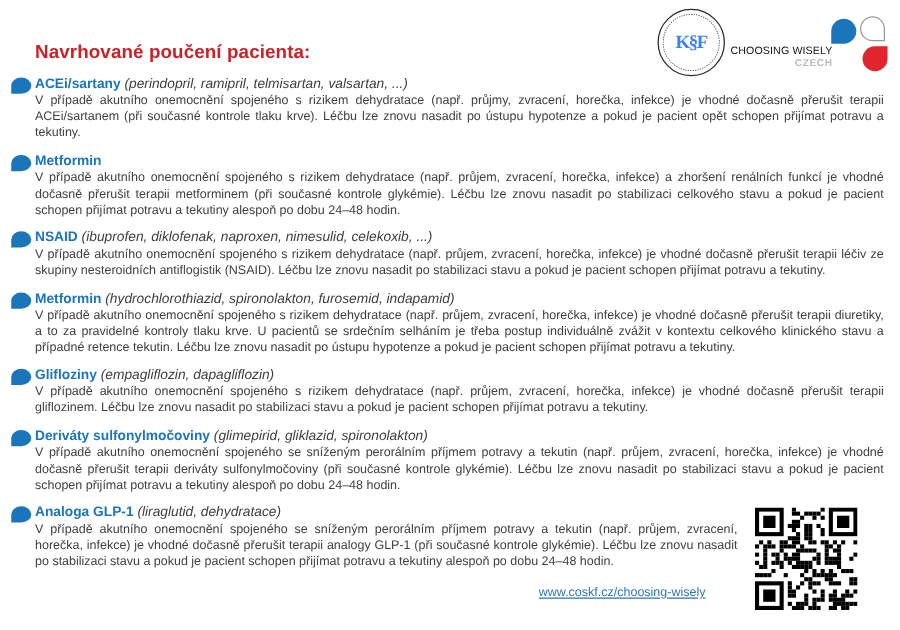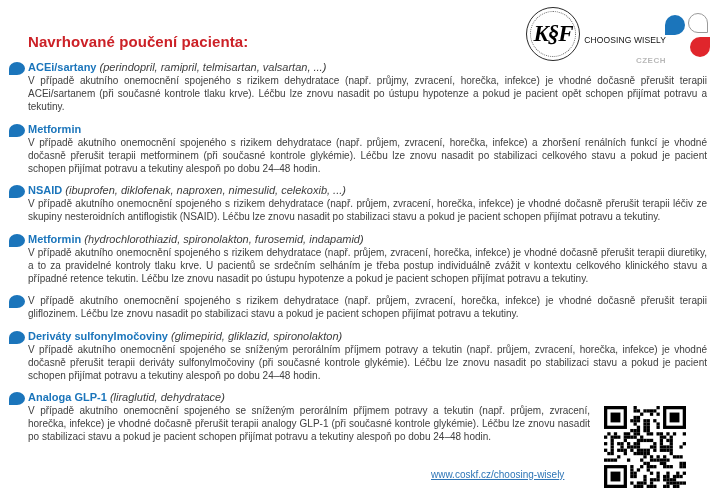--- a/index.html
+++ b/index.html
@@ -26,29 +26,28 @@
     border:1.5px solid #2a2a2a;
     box-sizing:border-box;
     display:flex; align-items:center; justify-content:center;
   }
   .seal-ring {
     position:absolute; inset:3px; border-radius:50%;
     border:1px dotted #666;
   }
   .seal-text {
     font-family:"Liberation Serif", serif;
-    font-size:23px; font-weight:bold; color:#000000;
+    font-size:15px; font-weight:bold; color:#3b82f6;
     letter-spacing:-1px;
-    font-style:italic;
   }
 
   .cw-logo { position:absolute; left:612px; top:12px; width:100px; height:46px; }
   .cw-text { position:absolute; right:46px; top:23px; text-align:right; white-space:nowrap; }
   .cw-line1 { font-size:8.5px; font-weight:normal; color:#111; letter-spacing:0.1px; }
-  .cw-line2 { font-size:8px; font-weight:bold; color:#b9b9b9; letter-spacing:0.5px; margin-top:11px; }
+  .cw-line2 { font-size:8px; font-weight:bold; color:#b9b9b9; letter-spacing:0.5px; margin-top:1px; }
   .bub { position:absolute; width:20px; height:20px; box-sizing:border-box; }
   .bub-blue  { left:53px; top:3px;  background:#1b75bb; border-radius:50% 50% 50% 0; }
   .bub-white { left:76px; top:1px;  background:#fff; border:1.5px solid #9a9a9a; border-radius:50% 50% 0 50%; }
   .bub-red   { left:78px; top:25px; background:#e0262c; border-radius:50% 0 50% 50%; }
 
   
   .content { position:absolute; left:28px; top:61px; right:13px; }
   .section { position:relative; margin-bottom:9.5px; }
   .section.narrow { padding-right:117px; }
   .bullet {
@@ -131,20 +130,24 @@
       <span class="bullet"></span>
       <div class="sec-head">
         <span class="sec-name">Metformin</span>
         <span class="sec-drugs">(hydrochlorothiazid, spironolakton, furosemid, indapamid)</span>
       </div>
       <div class="sec-body">V případě akutního onemocnění spojeného s rizikem dehydratace (např. průjem, zvracení, horečka, infekce) je vhodné dočasně přerušit terapii diuretiky, a to za pravidelné kontroly tlaku krve. U pacientů se srdečním selháním je třeba postup individuálně zvážit v kontextu celkového klinického stavu a případné retence tekutin. Léčbu lze znovu nasadit po ústupu hypotenze a pokud je pacient schopen přijímat potravu a tekutiny.</div>
     </div>
 
     <div class="section">
       <span class="bullet"></span>
+      <div class="sec-head">
+        <span class="sec-name">Glifloziny</span>
+        <span class="sec-drugs">(empagliflozin, dapagliflozin)</span>
+      </div>
       <div class="sec-body">V případě akutního onemocnění spojeného s rizikem dehydratace (např. průjem, zvracení, horečka, infekce) je vhodné dočasně přerušit terapii gliflozinem. Léčbu lze znovu nasadit po stabilizaci stavu a pokud je pacient schopen přijímat potravu a tekutiny.</div>
     </div>
 
     <div class="section">
       <span class="bullet"></span>
       <div class="sec-head">
         <span class="sec-name">Deriváty sulfonylmočoviny</span>
         <span class="sec-drugs">(glimepirid, gliklazid, spironolakton)</span>
       </div>
       <div class="sec-body">V případě akutního onemocnění spojeného se sníženým perorálním příjmem potravy a tekutin (např. průjem, zvracení, horečka, infekce) je vhodné dočasně přerušit terapii deriváty sulfonylmočoviny (při současné kontrole glykémie). Léčbu lze znovu nasadit po stabilizaci stavu a pokud je pacient schopen přijímat potravu a tekutiny alespoň po dobu 24–48 hodin.</div>

